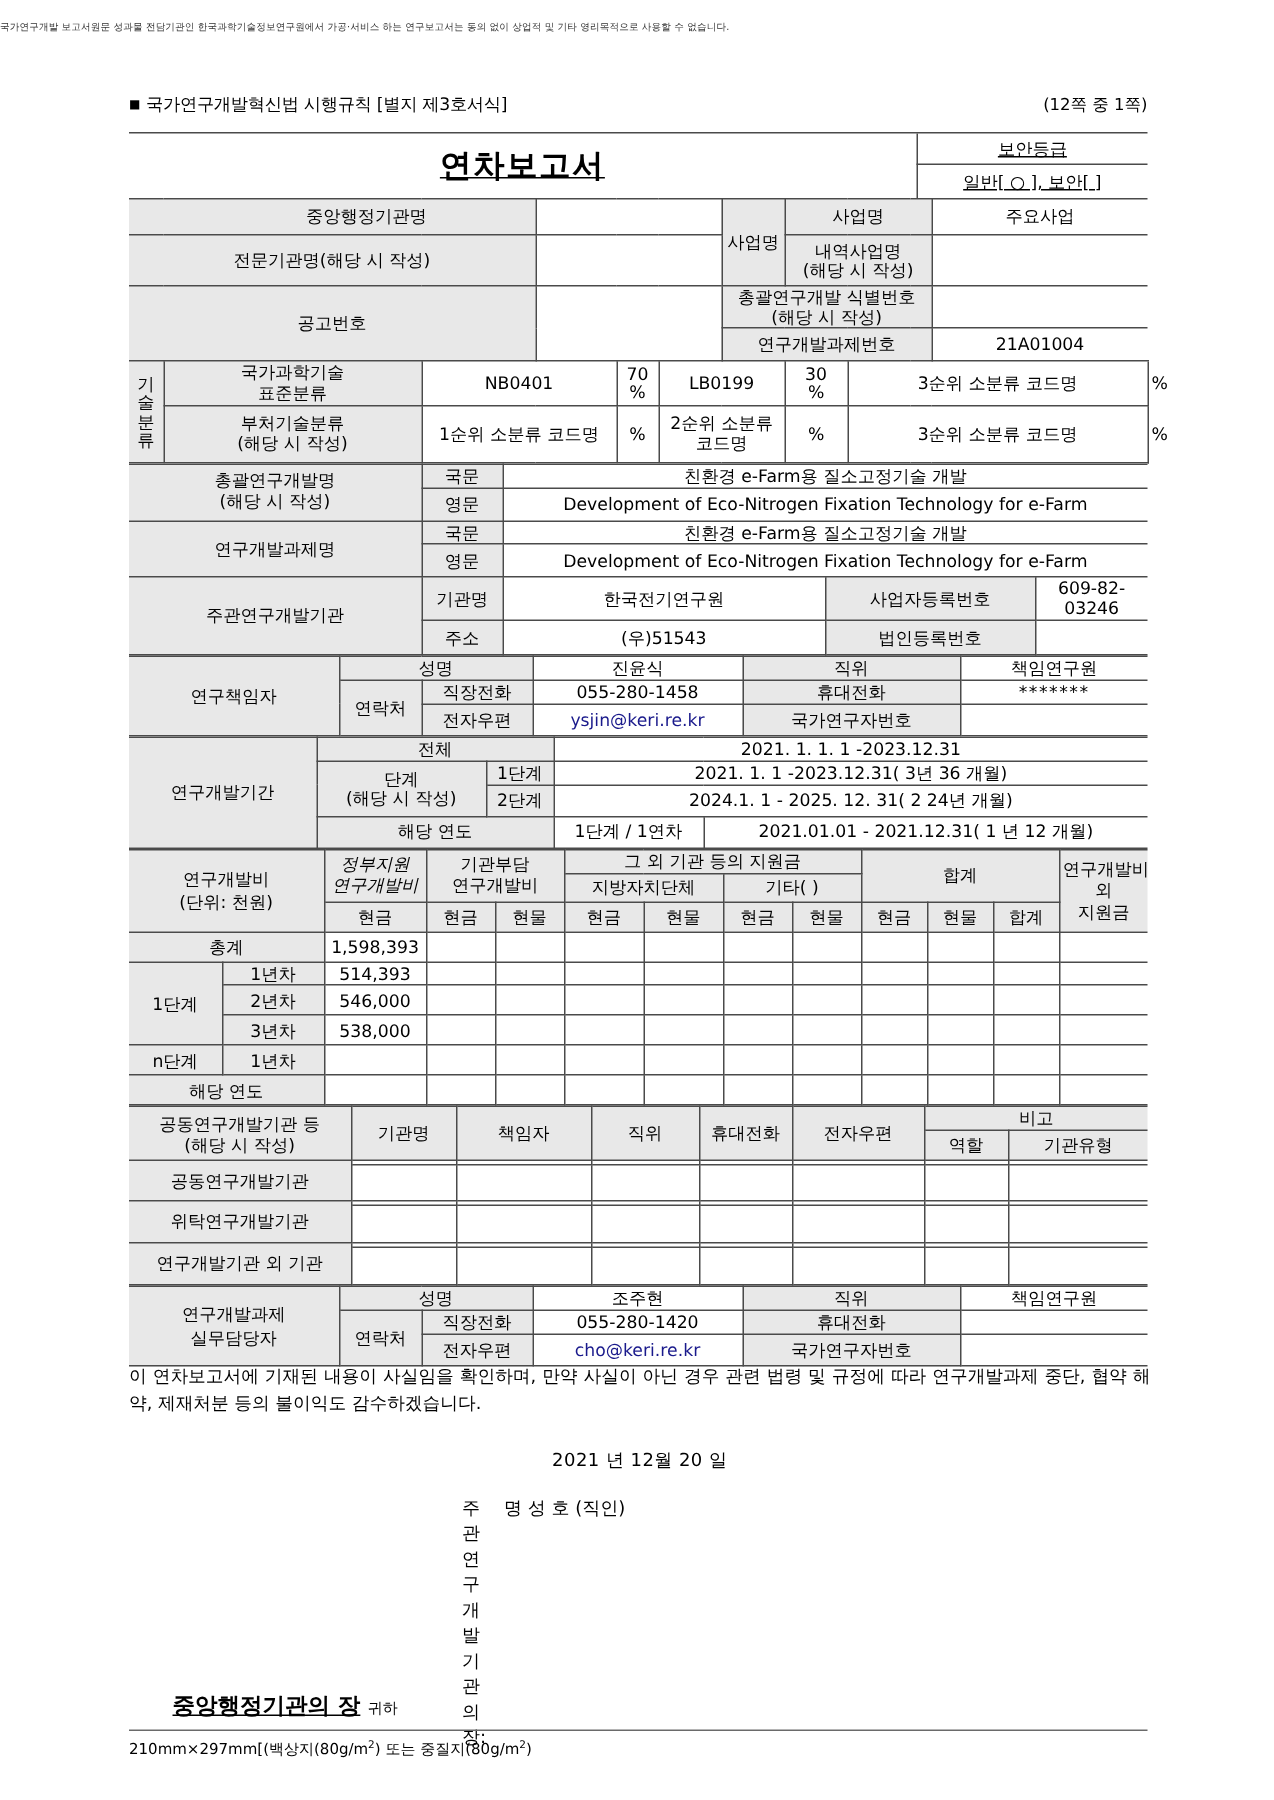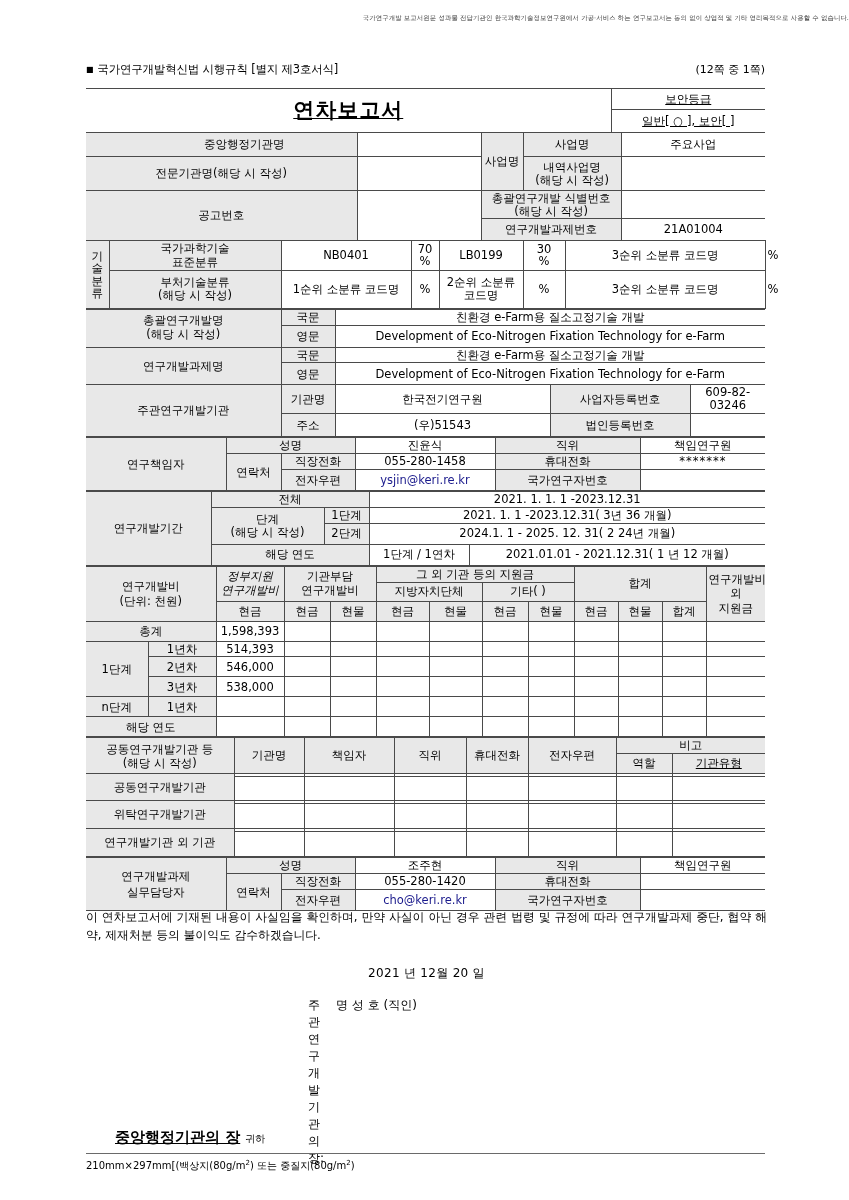--- a/index.html
+++ b/index.html
@@ -5,21 +5,21 @@
   html,body{margin:0;padding:0;}
   body{
     width:849px;height:1200px;background:#ffffff;
     font-family:"DejaVu Sans","Liberation Sans",sans-serif;
     color:#000;-webkit-font-smoothing:none;
   }
   .page{position:relative;width:849px;height:1200px;overflow:hidden;}
 
   
   .disclaimer{
-    position:absolute;left:0;top:14px;width:849px;text-align:right;
+    position:absolute;left:0;top:14px;width:849px;text-align:left;
     font-size:6.4px;letter-spacing:0.1px;color:#333;white-space:nowrap;
   }
 
   
   .formline{
     position:absolute;left:86px;top:62px;width:679px;
     display:flex;justify-content:space-between;align-items:baseline;
     font-size:11.5px;
   }
   .formline .left{letter-spacing:-0.2px;}
@@ -443,21 +443,21 @@
 (해당 시 작성)</td>
         <td rowspan="2" class="hd">기관명</td>
         <td rowspan="2" class="hd">책임자</td>
         <td rowspan="2" class="hd">직위</td>
         <td rowspan="2" class="hd sm">휴대전화</td>
         <td rowspan="2" class="hd">전자우편</td>
         <td colspan="2" class="hd" style="border-right:none;">비고</td>
       </tr>
       <tr>
         <td class="hd" style="height:17px;">역할</td>
-        <td class="hd" style="border-right:none;text-decoration:underline;">기관유형</td>
+        <td class="hd" style="border-right:none;">기관유형</td>
       </tr>
 
       <tr>
         <td rowspan="2" class="hd" style="height:24px;border-left:none;">공동연구개발기관</td>
         <td class="wht"></td>
         <td class="wht"></td>
         <td class="wht"></td>
         <td class="wht"></td>
         <td class="wht"></td>
         <td class="wht"></td>

